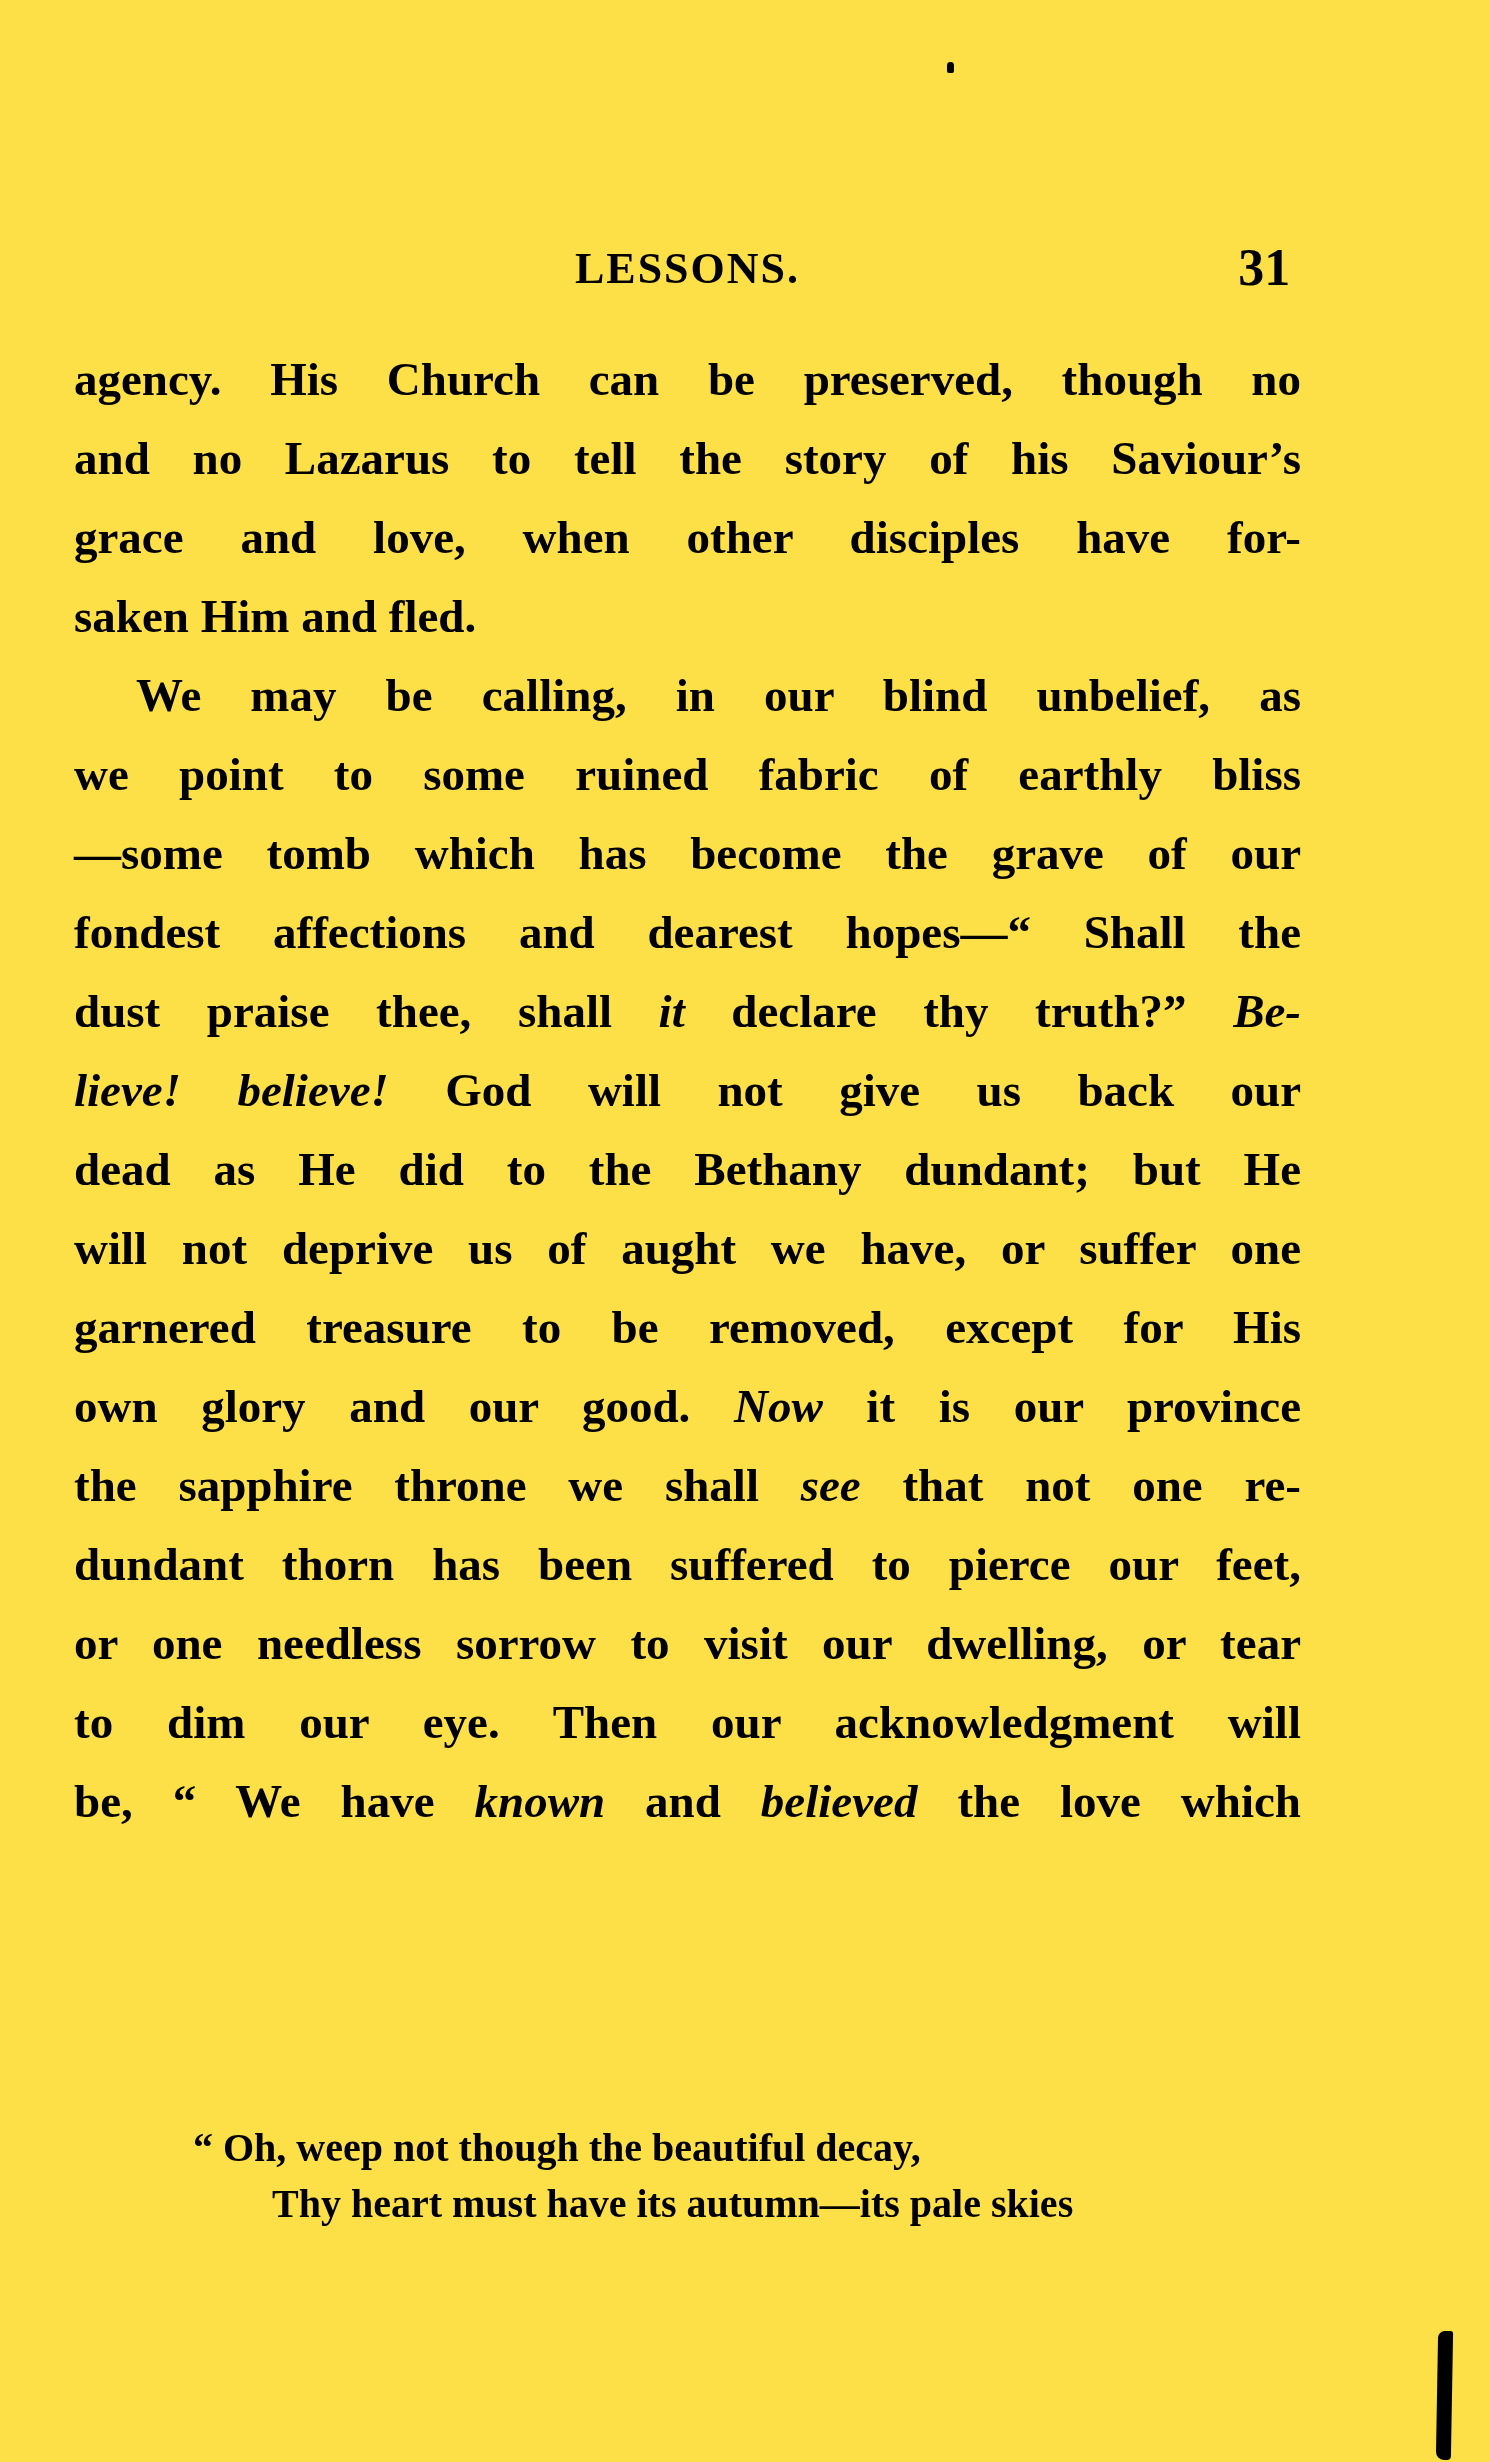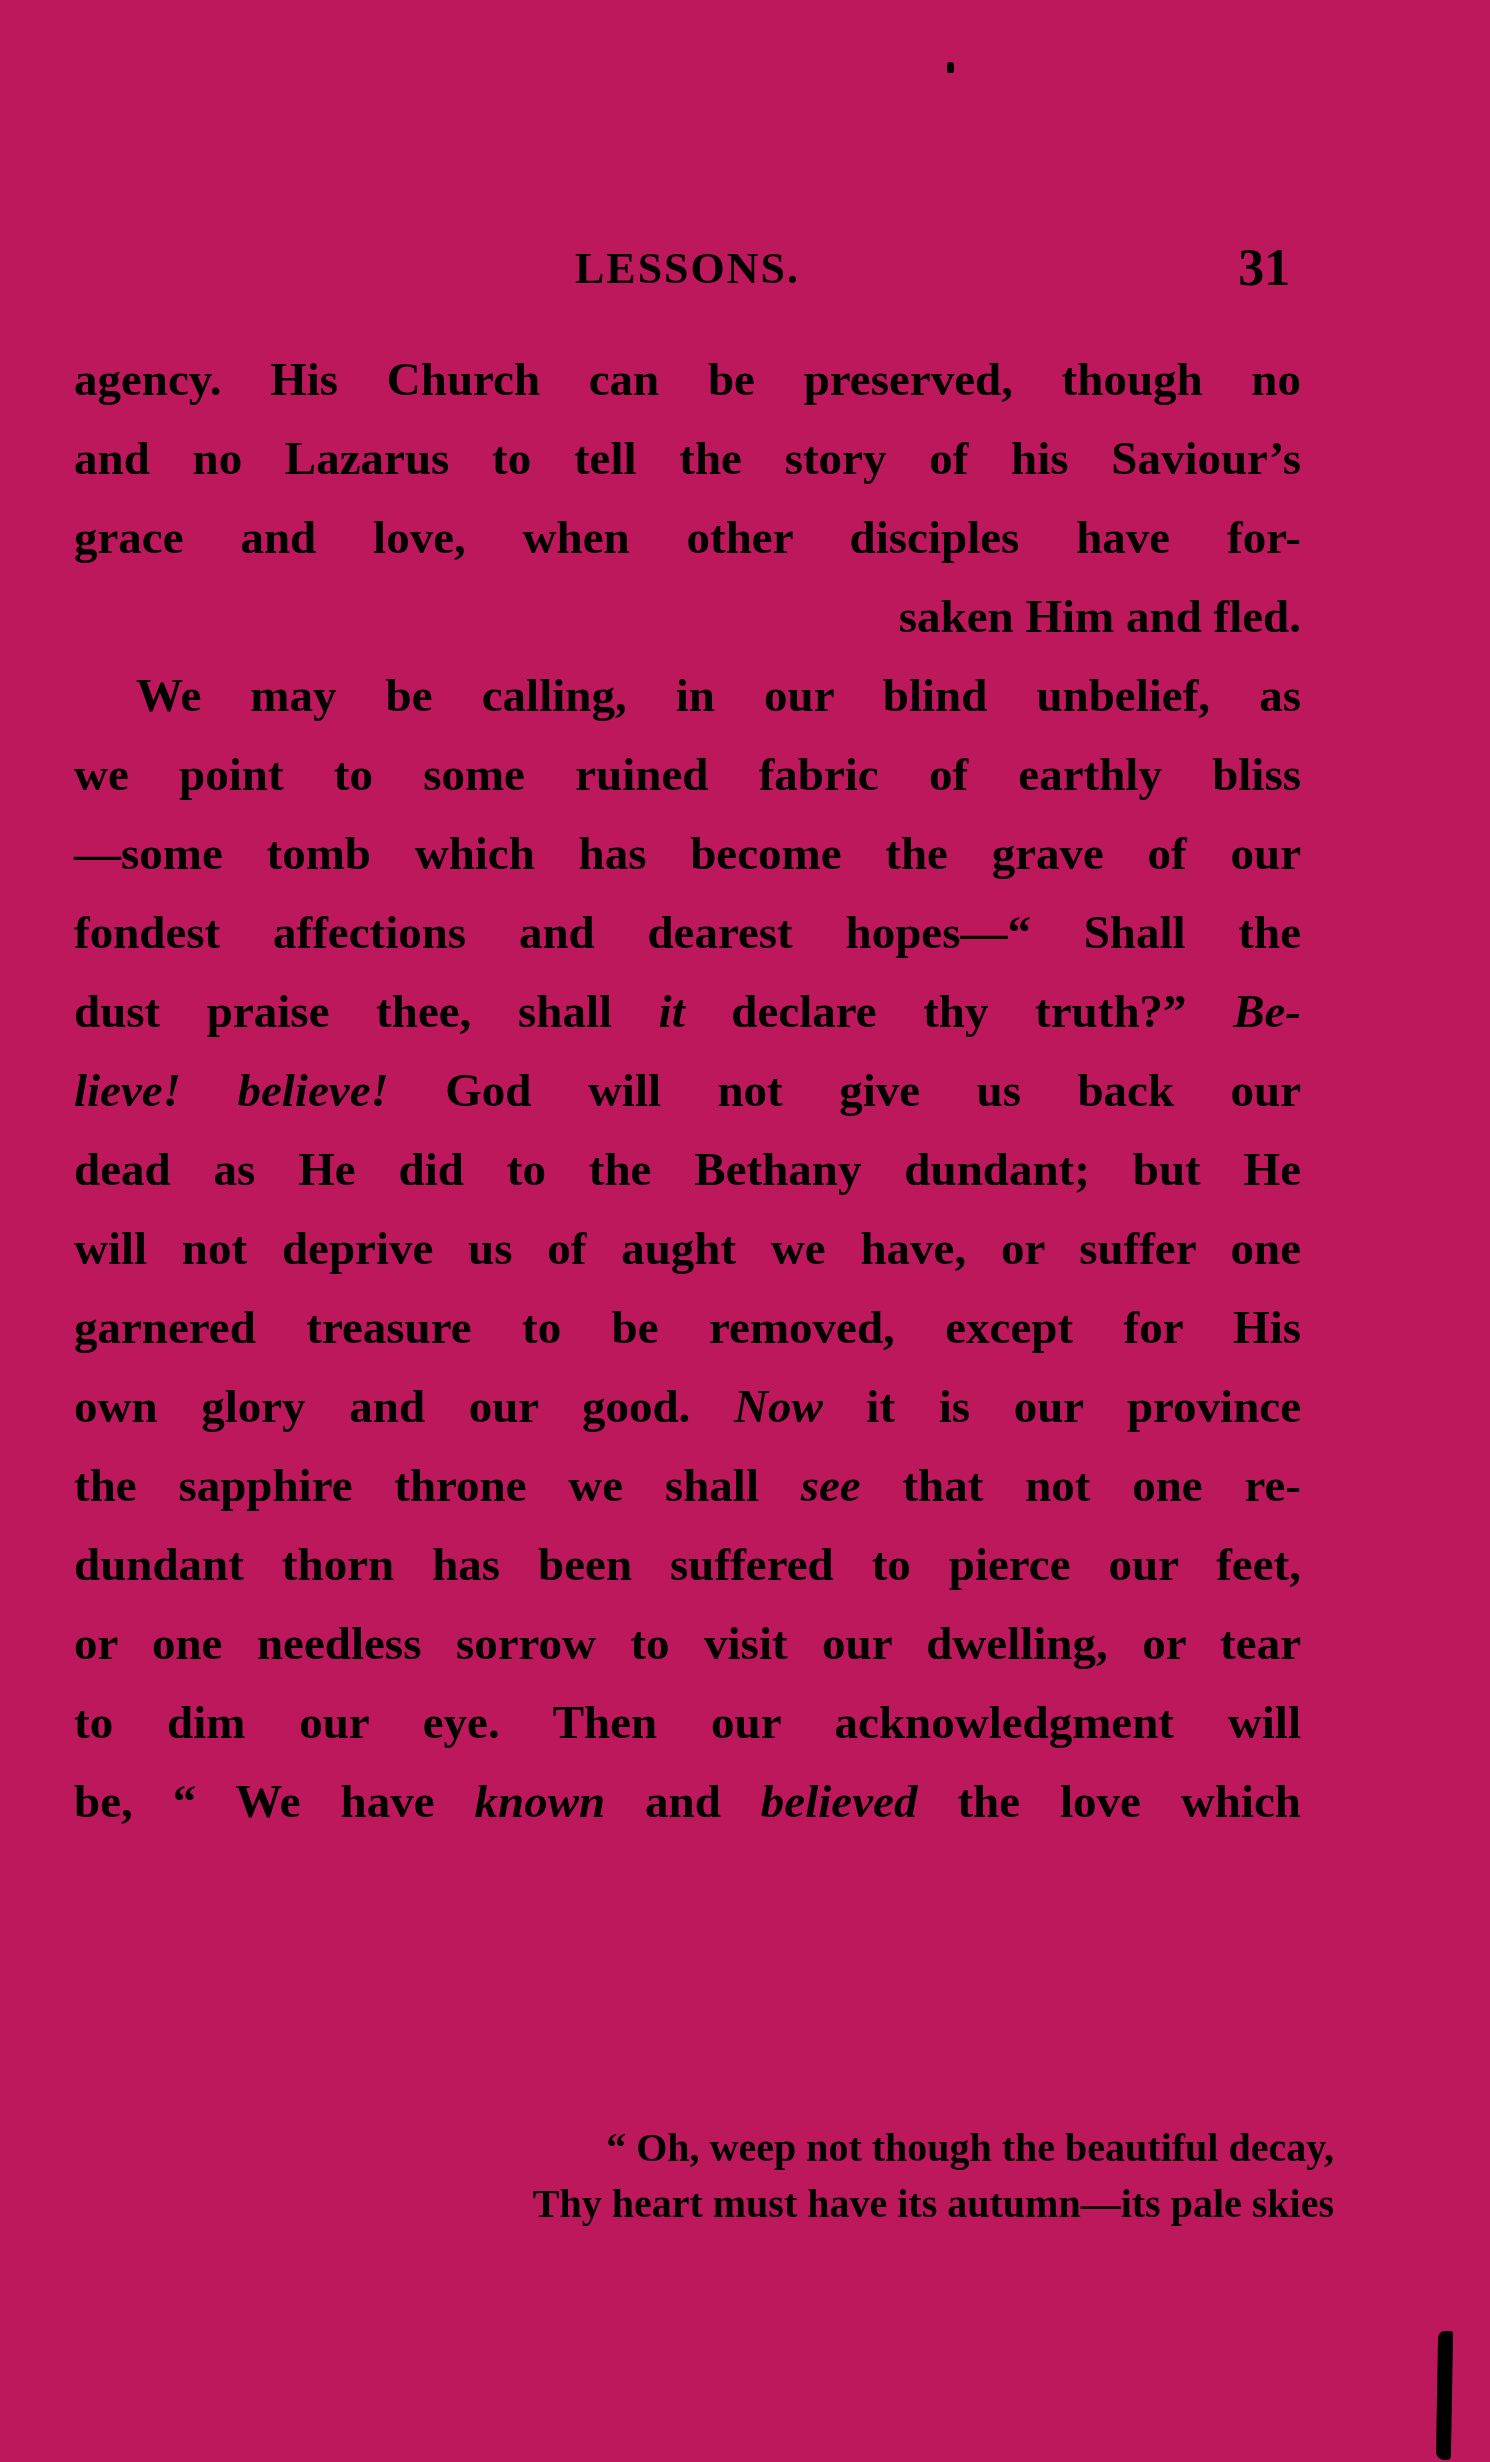--- a/index.html
+++ b/index.html
@@ -4,21 +4,21 @@
 <style>
   html, body {
     margin: 0;
     padding: 0;
     background: #ffffff;
   }
   .page {
     position: relative;
     width: 1490px;
     height: 2462px;
-    background: #be185d;
+    background: #fde047;
     color: #000000;
     font-family: "Liberation Serif", serif;
     overflow: hidden;
   }
   .header {
     position: absolute;
     left: 74px;
     top: 243px;
     width: 1227px;
     height: 60px;
@@ -43,21 +43,21 @@
   .body-text {
     position: absolute;
     left: 74px;
     top: 340px;
     width: 1227px;
     font-size: 47px;
     font-weight: bold;
     line-height: 79px;
     text-rendering: optimizeLegibility;
   }
-  .line { text-align: right; }
+  .line { text-align: left; }
   .line.justify {
     text-align: justify;
     text-align-last: justify;
   }
   .line.indent { padding-left: 62px; }
   .it { font-style: italic; }
   .poem {
     position: absolute;
     left: 193px;
     top: 2120px;

